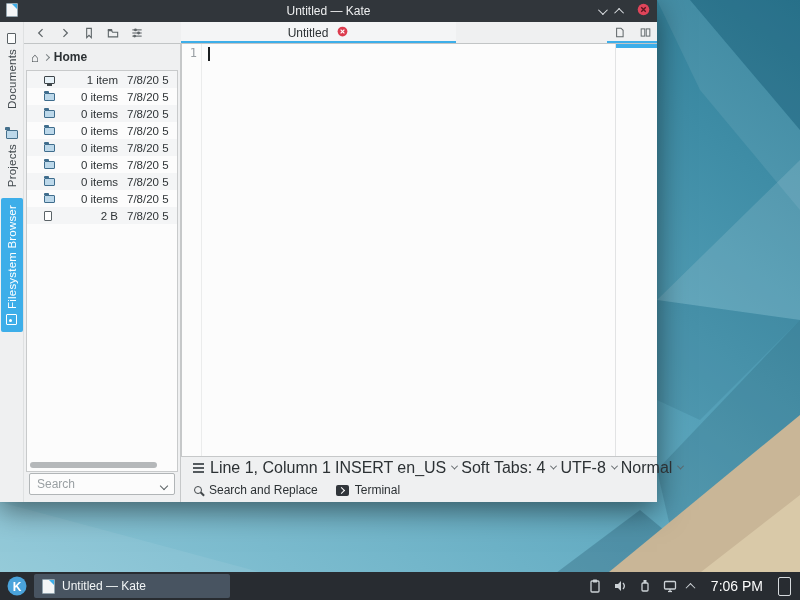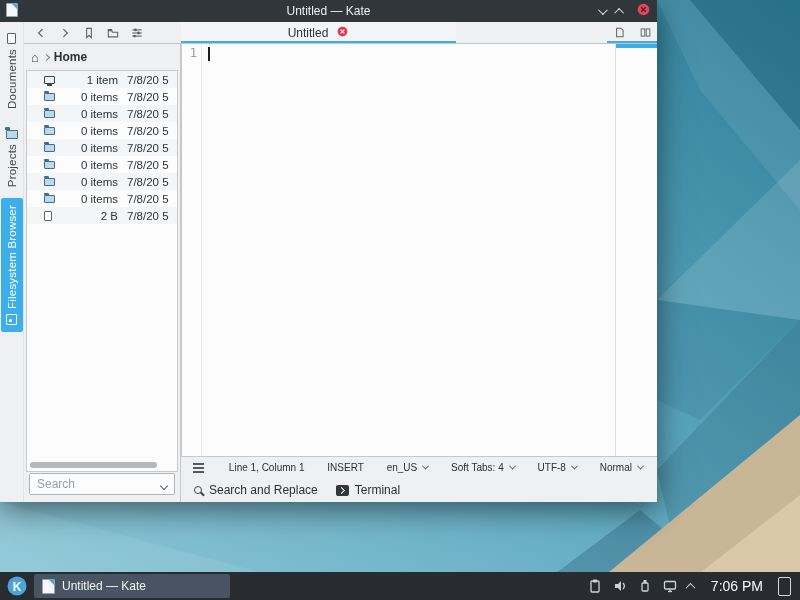--- a/index.html
+++ b/index.html
@@ -96,21 +96,21 @@
   .editor { flex:1; display:flex; min-height:0; background:#fcfcfc; border-left:1px solid #c6c8c9; }
   .gutter { width:20px; flex:0 0 20px; text-align:right; padding:2px 4px 0 0; color:#9aa0a4;
             font-family:"DejaVu Sans Mono", monospace; font-size:12px; border-right:1px solid #ebecec; }
   .textarea { flex:1; position:relative; }
   .cursor { position:absolute; left:6px; top:3px; width:1.5px; height:14px; background:#1b1e20; animation:blink 1.1s steps(1) infinite; }
   @keyframes blink { 50% { opacity:0; } }
   .minimap { width:42px; flex:0 0 42px; border-left:1px solid #e2e3e4; background:#fcfcfc; position:relative; }
   .minimap .viewband { position:absolute; top:0; left:0; right:0; height:4px; background:#3daee9; }
 
   .statusbar { height:22px; flex:0 0 22px; background:#eff0f1; border-top:1px solid #c6c8c9;
-               display:flex; align-items:center; justify-content:space-between; padding:0 12px 0 8px; font-size:10px; color:#2c3134; }
+               display:flex; align-items:center; justify-content:space-between; padding:0 12px 0 8px; font-size:16px; color:#2c3134; }
   .sbitem { display:flex; align-items:center; gap:6px; padding:0 2px; white-space:nowrap; }
   .hamb { width:11px; height:2px; background:#545a5e; box-shadow:0 -4px 0 #545a5e, 0 4px 0 #545a5e; margin:0 2px; }
   .caret-s { width:5px; height:5px; border-right:1.3px solid #5d6366; border-bottom:1.3px solid #5d6366; transform:rotate(45deg) translate(-1px,-1px); }
 
   .toolviews { height:24px; flex:0 0 24px; background:#eff0f1; display:flex; align-items:center; gap:4px; padding:0 6px; font-size:12px; color:#2c3134; }
   .tvbtn { display:flex; align-items:center; gap:6px; padding:3px 7px; border-radius:2px; }
   .mag { width:8px; height:8px; border:1.5px solid #44494c; border-radius:50%; position:relative; margin-right:1px; }
   .mag::after { content:""; position:absolute; width:5px; height:1.6px; background:#44494c; transform:rotate(45deg); right:-4px; bottom:-2px; }
   .projico { width:9px; height:11px; background:#3a3f43; border-radius:1px; }
   .termico { width:13px; height:11px; background:#31363b; border-radius:2px; position:relative; }

